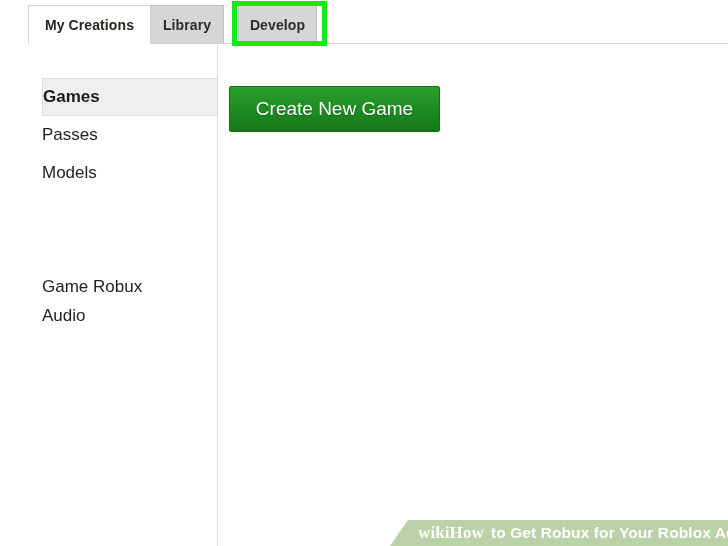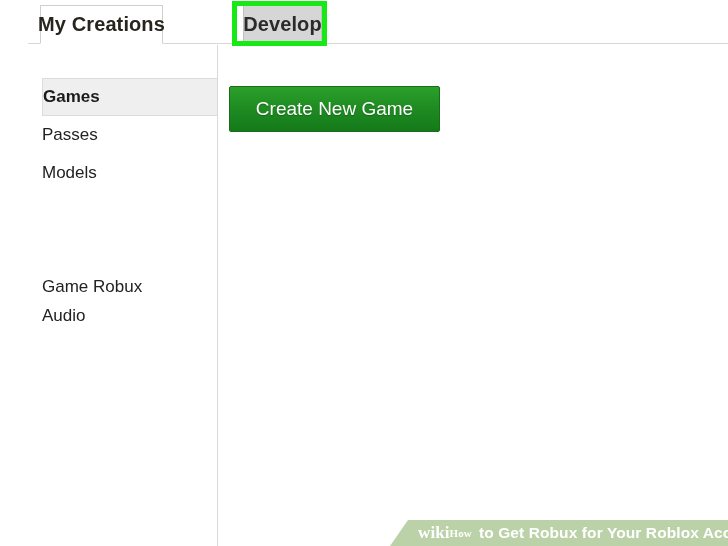--- a/index.html
+++ b/index.html
@@ -33,44 +33,43 @@
     background: #d8d8d8;
   }
   .tab {
     position: absolute;
     top: 5px;
     height: 39px;
     box-sizing: border-box;
     display: flex;
     align-items: center;
     justify-content: center;
-    font-size: 20px;
+    font-size: 14px;
     color: #28251f;
     letter-spacing: .1px;
     white-space: nowrap;
-    margin-left: 12px;
   }
   .tab.active {
     background: #ffffff;
     border: 1px solid #cfcfcf;
     border-bottom: 1px solid #ffffff;
     font-weight: bold;
     z-index: 3;
   }
   .tab.inactive {
     background: #d6d6d6;
     border: 1px solid #c2c2c2;
     border-bottom: 1px solid #d0d0d0;
     font-weight: bold;
     color: #2b2b2b;
     z-index: 2;
   }
   #tab-my-creations { left: 28px;  width: 123px; }
   #tab-library     { left: 150px; width:  74px; }
-  #tab-develop     { left: 231px; width:  79px; }
+  #tab-develop     { left: 238px; width:  79px; }
 
   
   #develop-highlight {
     position: absolute;
     left: 232px;
     top: 1px;
     width: 95px;
     height: 45px;
     border: 5px solid #16e916;
     box-sizing: border-box;
@@ -172,34 +171,35 @@
     white-space: nowrap;
     letter-spacing: .1px;
   }
   #watermark-wiki {
     font-family: "Liberation Serif", serif;
     font-size: 17px;
     font-weight: bold;
   }
   #watermark-how {
     font-family: "Liberation Serif", serif;
-    font-size: 11px;
+    font-size: 17px;
     font-weight: bold;
     margin-right: 7px;
   }
 </style>
 </head>
 <body>
 
 <div id="tab-bar">
 
   <div id="tab-bar-rule"></div>
 
   <div class="tab active" id="tab-my-creations">My Creations</div>
 
+  <div class="tab inactive" id="tab-library">Library</div>
 
   <div class="tab inactive" id="tab-develop">Develop</div>
 
   <div id="develop-highlight"></div>
 </div>
 
 <div id="sidebar">
   <div class="side-item selected" style="top:33px">Games</div>
   <div class="side-item" style="top:71px">Passes</div>
   <div class="side-item" style="top:109px">Models</div>

